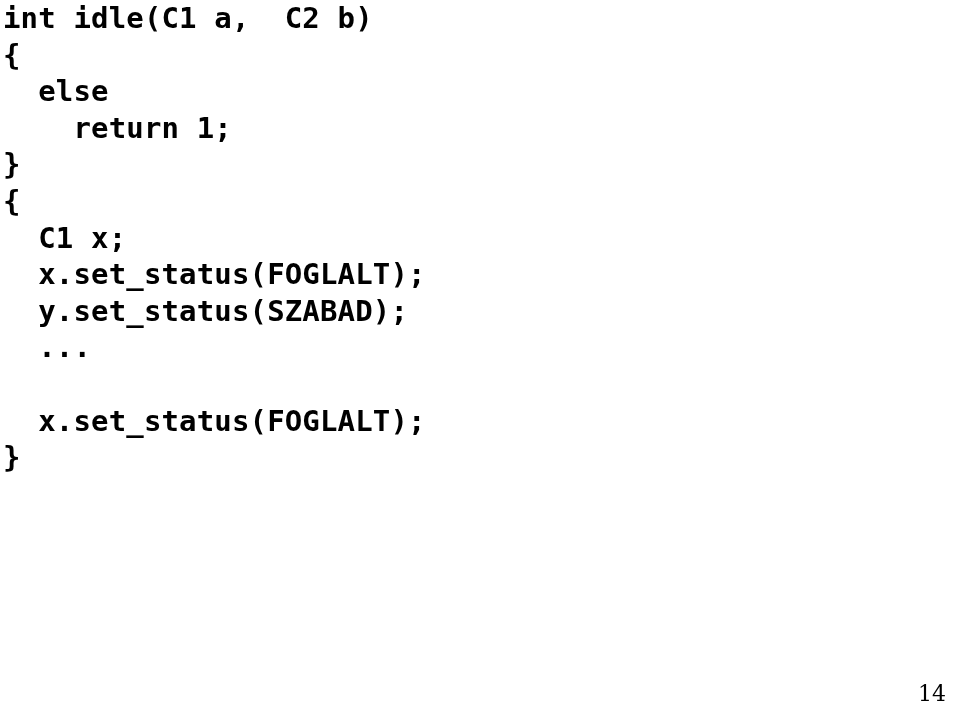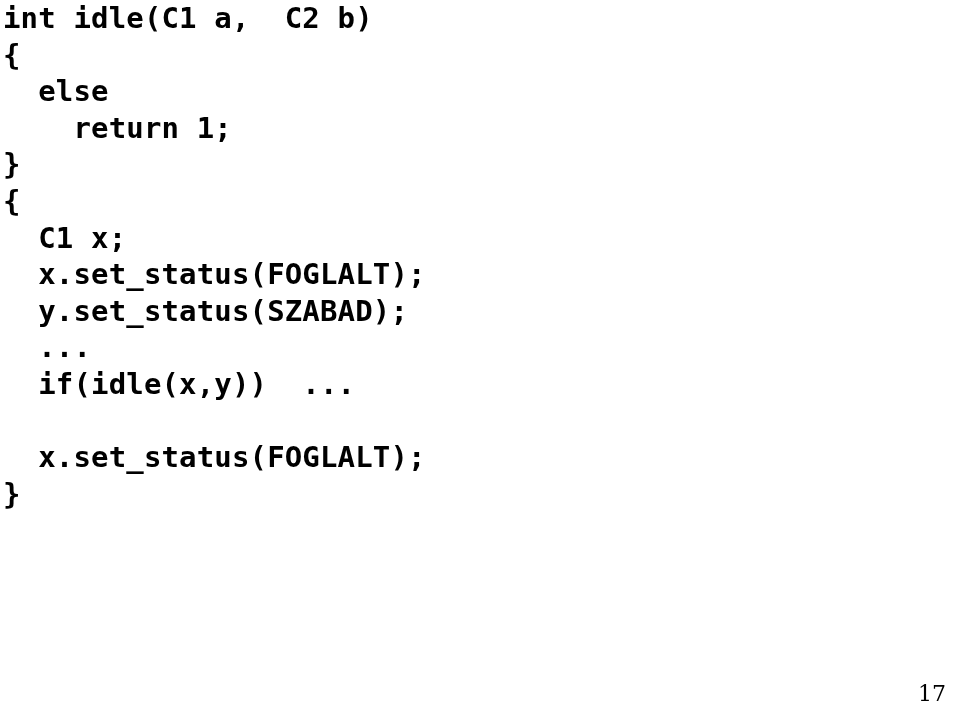--- a/index.html
+++ b/index.html
@@ -53,21 +53,20 @@
     <div class="code-line">int idle(C1 a,  C2 b)</div>
     <div class="code-line">{</div>
     <div class="code-line">  else</div>
     <div class="code-line">    return 1;</div>
     <div class="code-line">}</div>
     <div class="code-line">{</div>
     <div class="code-line">  C1 x;</div>
     <div class="code-line">  x.set_status(FOGLALT);</div>
     <div class="code-line">  y.set_status(SZABAD);</div>
     <div class="code-line">  ...</div>
-    <div class="code-line">  if(idle(x,y))  ...</div>
     <div class="code-line blank"></div>
     <div class="code-line">  x.set_status(FOGLALT);</div>
     <div class="code-line">}</div>
   </div>
 
-  <div class="page-number">17</div>
+  <div class="page-number">14</div>
 
 </div>
 
 </body></html>

